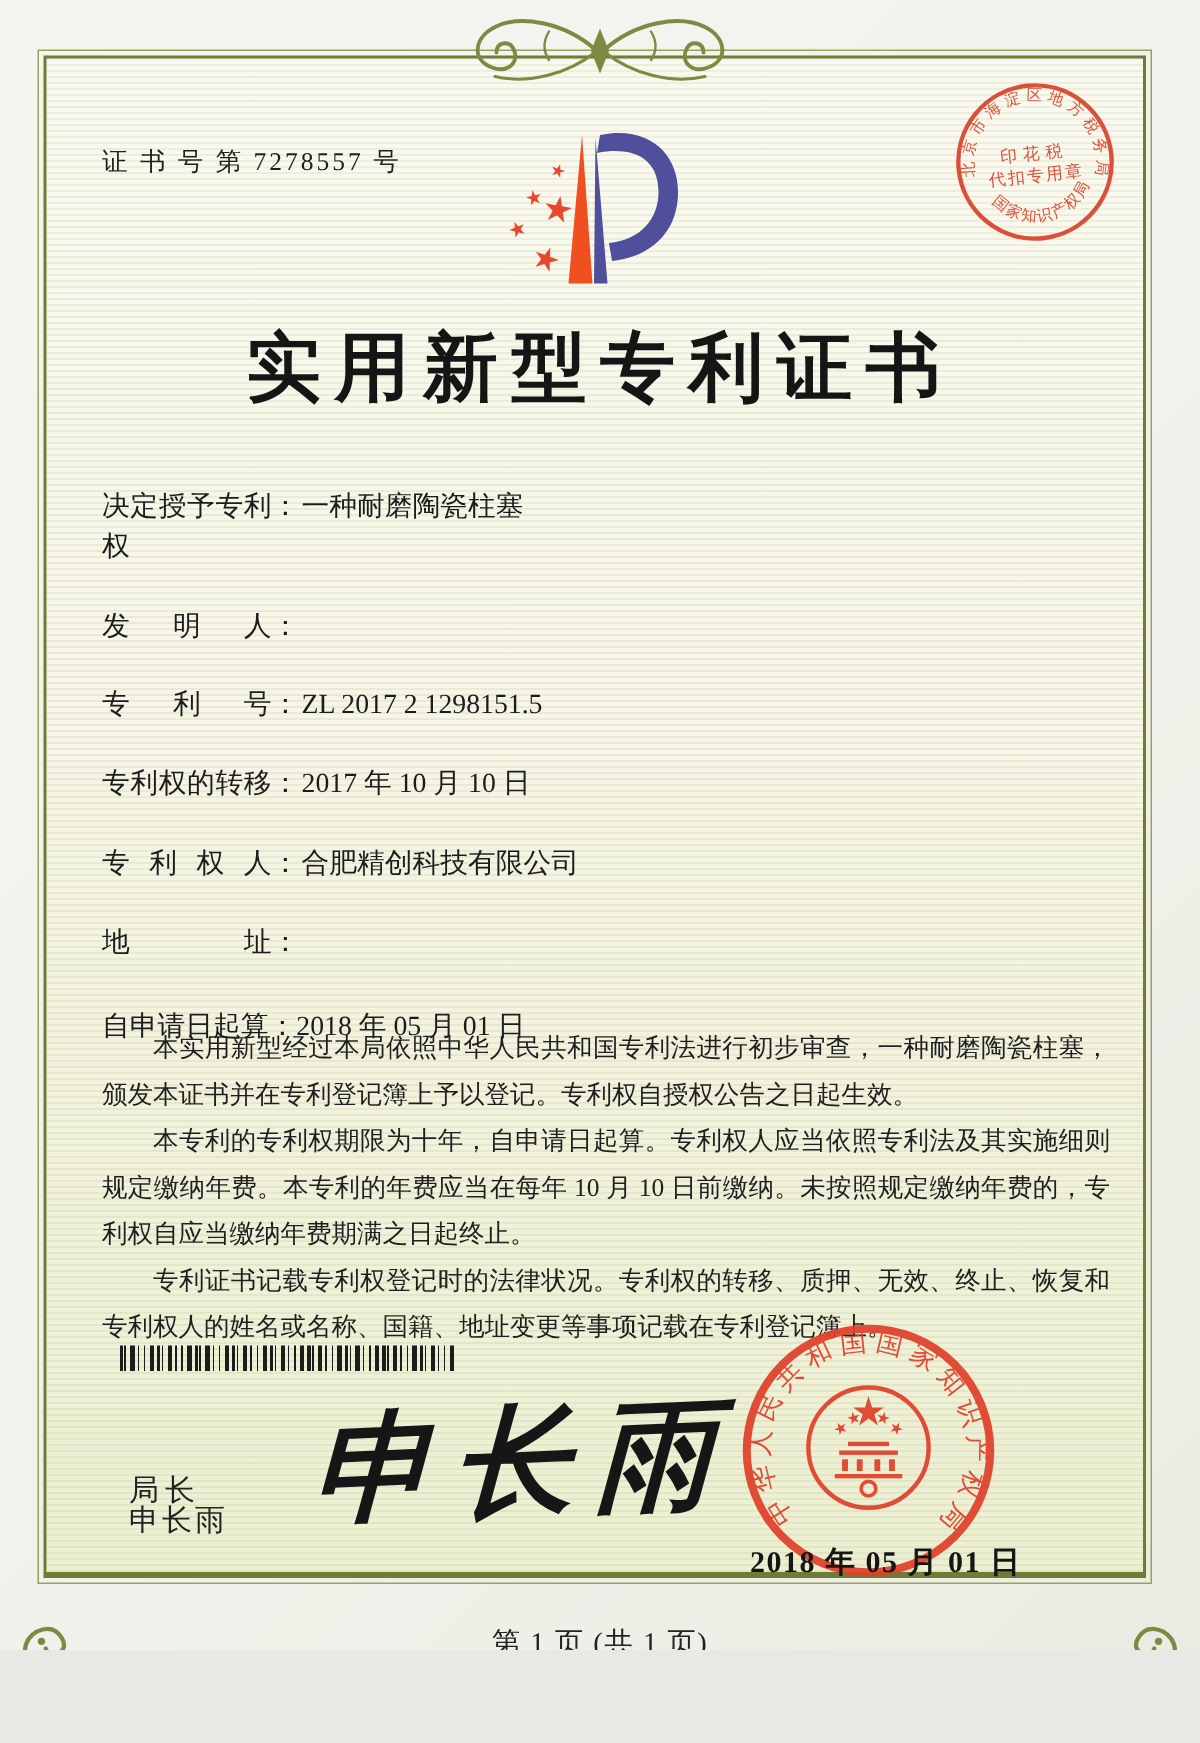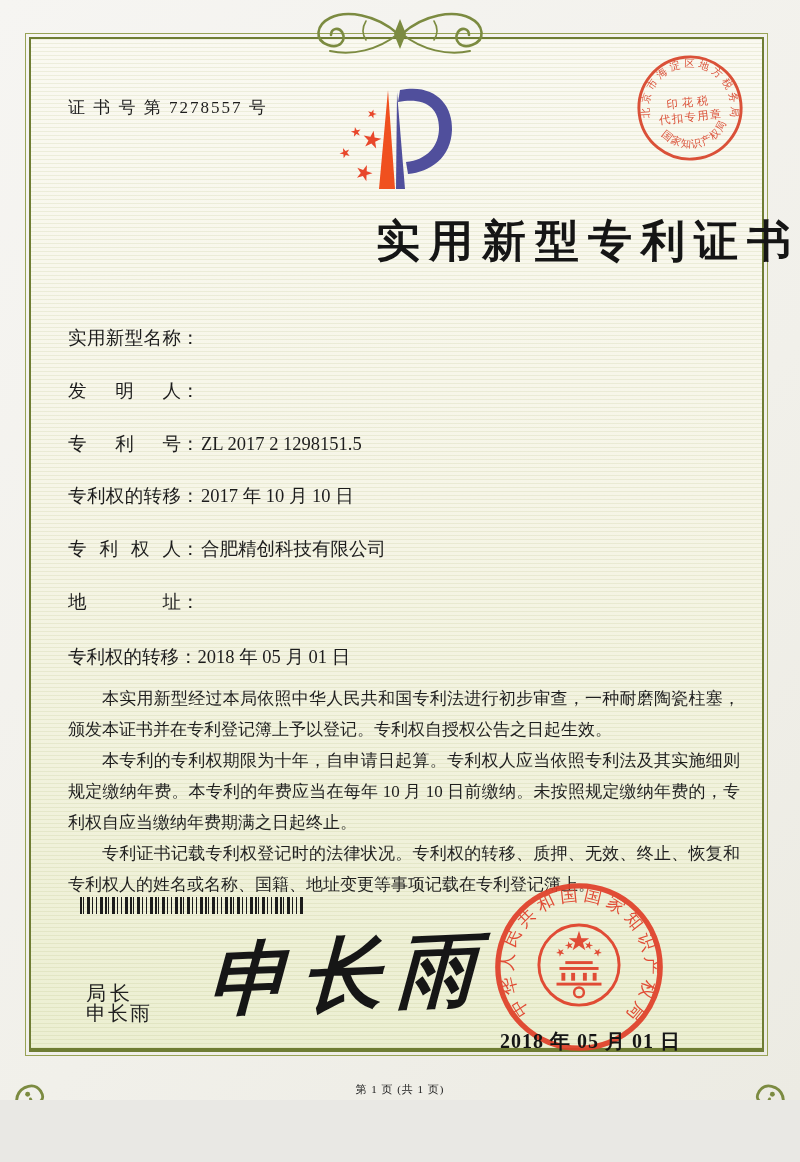--- a/index.html
+++ b/index.html
@@ -39,21 +39,21 @@
     font-size:17px; letter-spacing:2px; color:#1e1e1e;
   }
   .logo{ position:absolute; left:330px; top:74px; width:150px; height:130px; z-index:3; }
   .tax-stamp{
     position:absolute; left:634px; top:52px; width:112px; height:112px; z-index:3;
     transform:rotate(-6deg); opacity:.92;
   }
   .tax-stamp text{ font-family:"Liberation Serif","DejaVu Serif",serif; fill:#d8432a; }
   .title{
     position:absolute; left:0; right:0; top:212px; z-index:3;
-    text-align:right; font-size:44px; font-weight:700;
+    text-align:center; font-size:50px; font-weight:700;
     letter-spacing:9px; color:#151515;
   }
 
   
   .fields{ position:absolute; left:68px; right:64px; top:325px; z-index:3; font-size:18.5px; color:#1c1c1c; }
   .frow{ display:flex; align-items:flex-start; margin-bottom:26px; line-height:1.45; }
   .f-label{ display:inline-block; width:113px; text-align:justify; text-align-last:justify; flex:0 0 113px; }
   .f-colon{ flex:0 0 20px; }
   .f-value{ flex:1 1 auto; }
   .frow.addr{ margin-bottom:28px; }
@@ -89,21 +89,21 @@
     font-style:italic; font-weight:600;
   }
   .seal{ position:absolute; left:491px; top:879px; width:176px; height:176px; z-index:4; opacity:.93; }
   .seal text{ font-family:"Liberation Serif","DejaVu Serif",serif; fill:#e0402a; }
   .seal-date{
     position:absolute; left:500px; top:1028px; z-index:5;
     font-size:20px; font-weight:600; letter-spacing:1px; color:#151515;
   }
   .footer{
     position:absolute; left:0; right:0; top:1082px; z-index:3;
-    text-align:center; font-size:11px; letter-spacing:1px; color:#222;
+    text-align:center; font-size:19px; letter-spacing:1px; color:#222;
   }
 </style>
 </head>
 <body>
 
 <div class="page">
 
   <svg class="defs-svg" aria-hidden="true">
     <defs>
       <path id="star5" d="M0,-10 L2.23,-3.07 L9.51,-3.09 L3.61,1.17 L5.88,8.09 L0,3.8 L-5.88,8.09 L-3.61,1.17 L-9.51,-3.09 L-2.23,-3.07 Z"></path>
@@ -164,22 +164,23 @@
       <textPath href="#ts-bot" startOffset="2%">国家知识产权局</textPath>
     </text>
     <text x="0" y="-2" text-anchor="middle" font-size="11.5" letter-spacing="4">印花税</text>
     <text x="0" y="13" text-anchor="middle" font-size="11.5" letter-spacing="1.5">代扣专用章</text>
   </svg>
 
   <h1 class="title">实用新型专利证书</h1>
 
   <div class="fields">
     <div class="frow">
-      <span class="f-label">实用新型名称</span>
-        <span class="f-colon">：</span>
+      <span class="f-label">决定授予专利权</span>
+        <span class="f-colon">：</span>
+        <span class="f-value">一种耐磨陶瓷柱塞</span>
     </div>
     <div class="frow">
       <span class="f-label">发明人</span>
         <span class="f-colon">：</span>
     </div>
     <div class="frow">
       <span class="f-label">专利号</span>
         <span class="f-colon">：</span>
         <span class="f-value">ZL 2017 2 1298151.5</span>
     </div>
@@ -191,21 +192,21 @@
     <div class="frow">
       <span class="f-label">专利权人</span>
         <span class="f-colon">：</span>
         <span class="f-value">合肥精创科技有限公司</span>
     </div>
     <div class="frow addr">
       <span class="f-label">地址</span>
         <span class="f-colon">：</span>
     </div>
     <div class="grant-row">
-      <span class="pair"><span>专利权的转移：</span><span>2018 年 05 月 01 日</span></span>
+      <span class="pair"><span>自申请日起算：</span><span>2018 年 05 月 01 日</span></span>
     </div>
   </div>
 
   <div class="paras">
     <p>本实用新型经过本局依照中华人民共和国专利法进行初步审查，一种耐磨陶瓷柱塞，颁发本证书并在专利登记簿上予以登记。专利权自授权公告之日起生效。</p>
     <p>本专利的专利权期限为十年，自申请日起算。专利权人应当依照专利法及其实施细则规定缴纳年费。本专利的年费应当在每年 10 月 10 日前缴纳。未按照规定缴纳年费的，专利权自应当缴纳年费期满之日起终止。</p>
     <p>专利证书记载专利权登记时的法律状况。专利权的转移、质押、无效、终止、恢复和专利权人的姓名或名称、国籍、地址变更等事项记载在专利登记簿上。</p>
   </div>
 
   <div class="barcode"></div>

